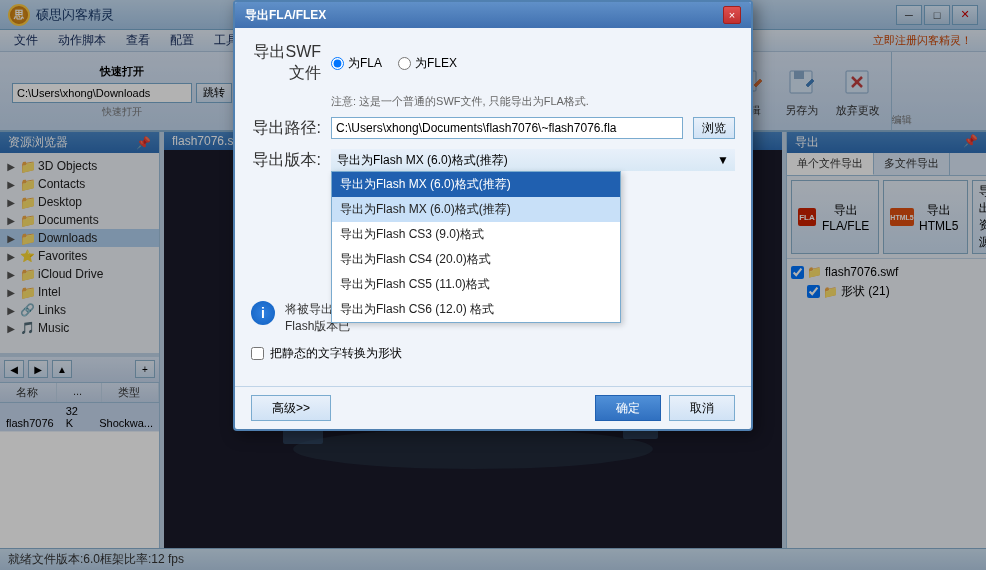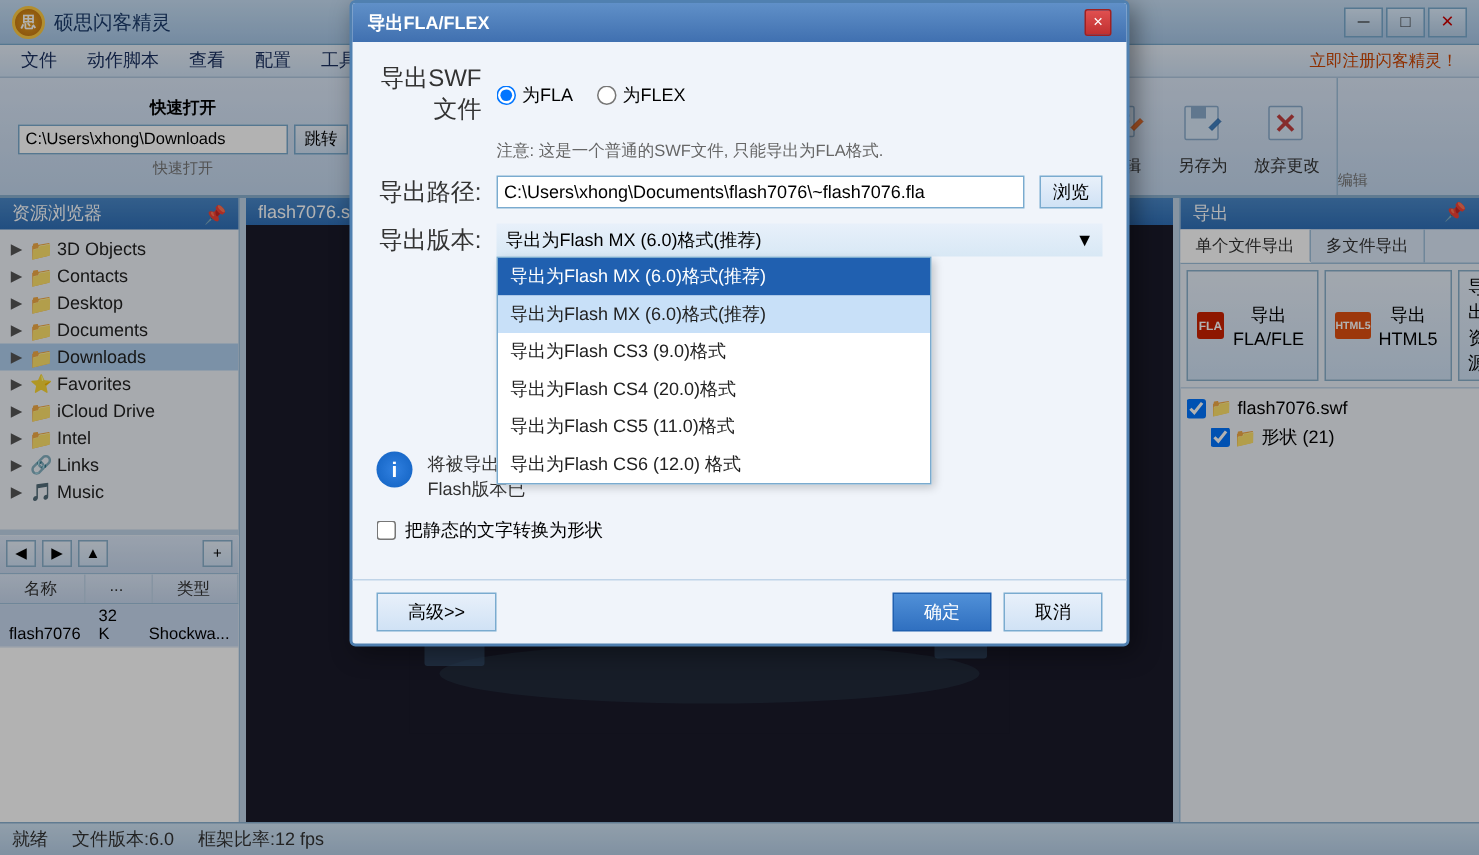--- a/index.html
+++ b/index.html
@@ -65,21 +65,20 @@
     .toolbar-btn-label { font-size: 11px; color: #333; text-align: center; }
 
     
     .status-bar {
       height: 22px;
       background: linear-gradient(to bottom, #d0e4f5, #b8d0e8);
       border-top: 1px solid #8ab0d0;
       display: flex;
       align-items: center;
       padding: 0 8px;
-      gap: 16px;
       color: #333;
       font-size: 11px;
       position: absolute;
       bottom: 0;
       width: 100%;
     }
 
     
     .sidebar {
       width: 160px;

